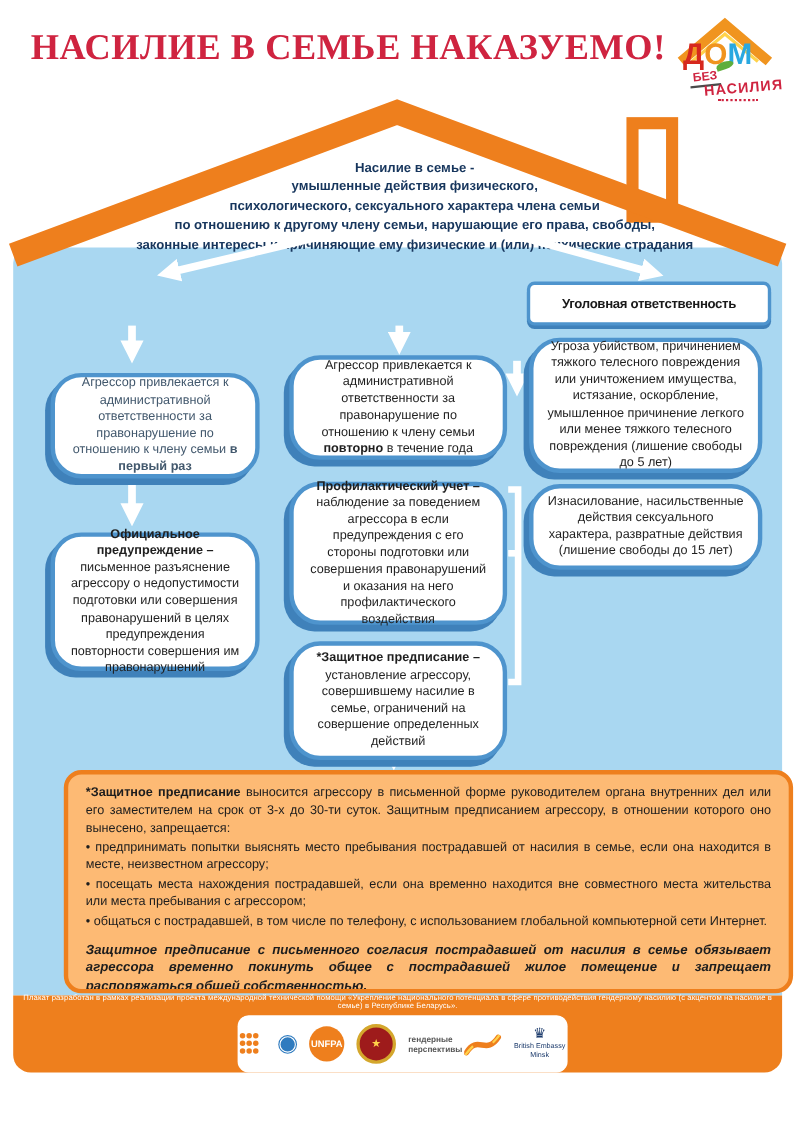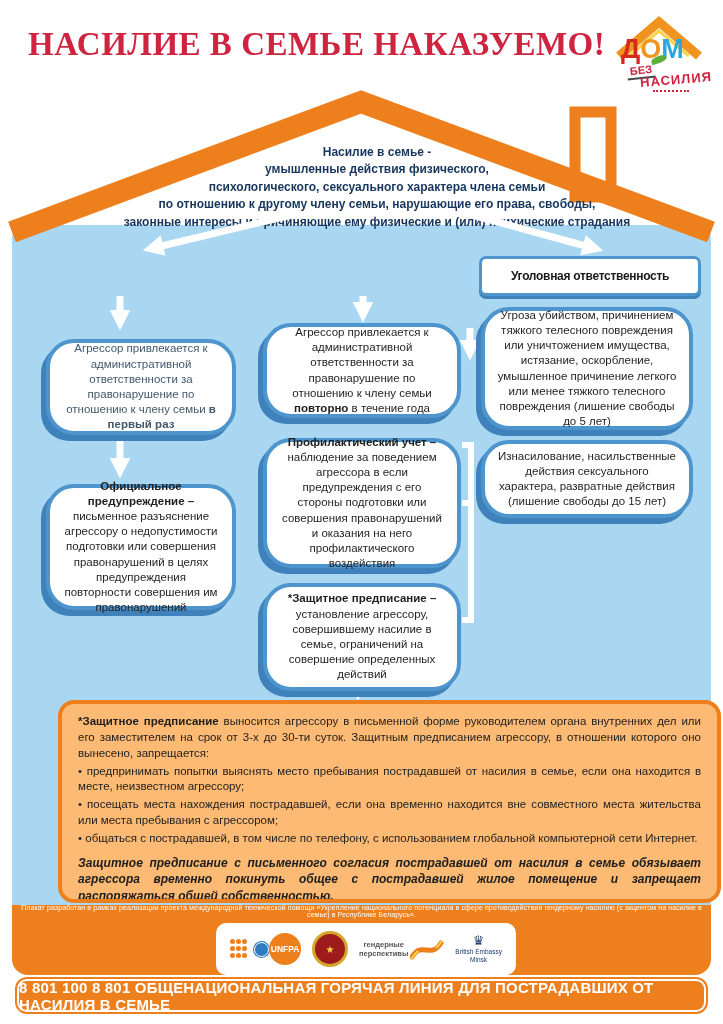--- a/index.html
+++ b/index.html
@@ -56,32 +56,32 @@
   .note li{text-align:justify;margin-bottom:2px;}
   .note li::before{content:"•  ";}
   .note .closing{margin-top:8px;font-weight:bold;font-size:12px;font-style:italic;}
   
   .footer-band{position:absolute;left:12px;top:905px;width:699px;height:70px;
     background:var(--orange);border-radius:0 0 16px 16px;}
   .credit{position:absolute;left:20px;top:904px;width:683px;text-align:center;color:#fff;
     font-size:7px;letter-spacing:.1px;}
   .logo-strip{position:absolute;left:216px;top:923px;width:300px;height:52px;background:#fff;
     border-radius:10px;display:flex;align-items:center;justify-content:center;gap:11px;}
-  .unfpa{display:flex;align-items:center;gap:6px;}
+  .unfpa{display:flex;align-items:center;gap:18px;}
   .dots{display:grid;grid-template-columns:repeat(3,6px);grid-auto-rows:7px;}
   .dots i{width:5px;height:5px;border-radius:50%;background:var(--orange);}
   .uncircle{width:13px;height:13px;border-radius:50%;background:#2f7bbf;border:1px solid #fff;
     box-shadow:0 0 0 1px #2f7bbf;}
   .unfpa-circle{width:32px;height:32px;margin-left:-6px;border-radius:50%;background:var(--orange);
     color:#fff;font-weight:bold;font-size:8.5px;display:flex;align-items:center;justify-content:center;}
   .mvd{width:30px;height:30px;border-radius:50%;background:#9e1b1b;border:3px solid #d4a72c;
     display:flex;align-items:center;justify-content:center;color:#ffd24a;font-size:10px;
     font-family:"DejaVu Sans",sans-serif;}
   .gender{display:flex;align-items:center;gap:2px;}
-  .gender .gtxt{font-size:7.5px;font-weight:bold;color:#555;text-align:center;white-space:pre-line;
+  .gender .gtxt{font-size:7.5px;font-weight:bold;color:#555;text-align:left;white-space:pre-line;
     line-height:1.2;}
   .embassy{display:flex;flex-direction:column;align-items:center;line-height:1;}
   .embassy .crest{color:#1b3a6b;font-size:13px;font-family:"DejaVu Sans",sans-serif;}
   .embassy .etxt{font-size:6.5px;color:#1b3a6b;text-align:center;white-space:pre-line;
     line-height:1.25;margin-top:1px;}
   
   .hotline{position:absolute;left:17px;top:979px;width:689px;height:33px;box-sizing:border-box;
     background:var(--orange);border:2px solid #fff;box-shadow:0 0 0 2px var(--orange);
     border-radius:10px;display:flex;align-items:center;justify-content:center;color:#fff;
     font-weight:bold;font-size:15px;letter-spacing:.2px;}
@@ -200,15 +200,14 @@
         <path d="M26,12 C28,10 30,8 32,5" fill="none" stroke="#ffd24a" stroke-width="2"></path>
       </svg>
     </div>
     <div class="embassy">
       <span class="crest">♛</span>
       <span class="etxt">British Embassy
 Minsk</span>
     </div>
   </div>
 
-  <div class="hotline">8 801 100 8 801 ОБЩЕНАЦИОНАЛЬНАЯ ГОРЯЧАЯ ЛИНИЯ ДЛЯ ПОСТРАДАВШИХ ОТ НАСИЛИЯ В СЕМЬЕ</div>
 
 </div>
 
 </body></html>

